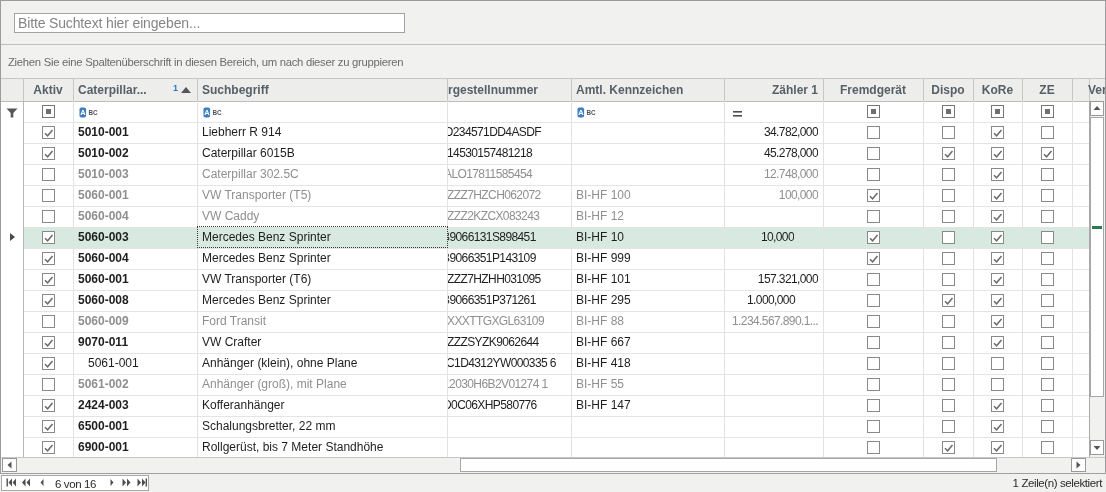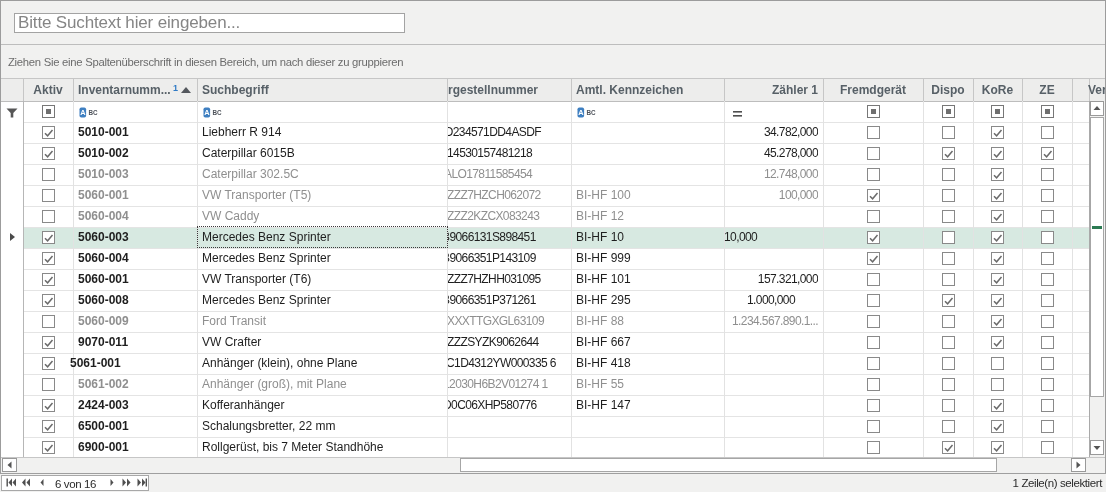--- a/index.html
+++ b/index.html
@@ -13,38 +13,38 @@
 .vl{position:absolute;width:1px}
 .hl{position:absolute;height:1px}
 .hcell{position:absolute;top:79px;height:22px;line-height:22px;font-weight:bold;color:#576067;white-space:nowrap;overflow:hidden}
 .dtxt{position:absolute;height:21px;line-height:21px;white-space:nowrap;overflow:hidden}
 .gray{color:#8f8f8f}
 .sbtn{position:absolute;background:#fff;border:1px solid #999999}
 .sbtn svg{display:block}
 
 </style></head><body>
 <div class="abs" style="left:0;top:0;width:1106px;height:492px;border:1px solid #9c9c9c"></div>
-<div class="abs" style="left:14px;top:13px;width:391px;height:20px;background:#fff;border:1px solid #a3a3a3;line-height:18px;color:#858585;padding-left:3px;font-size:17px;letter-spacing:-0.15px">Bitte Suchtext hier eingeben...</div>
+<div class="abs" style="left:14px;top:13px;width:391px;height:20px;background:#fff;border:1px solid #a3a3a3;line-height:18px;color:#858585;padding-left:3px;font-size:14px;letter-spacing:-0.15px">Bitte Suchtext hier eingeben...</div>
 <div class="hl" style="left:1px;top:44px;width:1104px;background:#bdbdbd"></div>
 <div class="abs" style="left:8px;top:55px;height:14px;line-height:14px;color:#6c6c6c;font-size:11.3px;letter-spacing:-0.28px">Ziehen Sie eine Spaltenüberschrift in diesen Bereich, um nach dieser zu gruppieren</div>
 <div class="abs" style="left:1px;top:78px;width:1104px;height:24px;background:#ededec;border-top:1px solid #c6c6c6;border-bottom:1px solid #bdbdbd"></div>
 <div class="vl" style="left:23px;top:79px;height:22px;background:#c6c6c6"></div>
 <div class="vl" style="left:73px;top:79px;height:22px;background:#c6c6c6"></div>
 <div class="vl" style="left:197px;top:79px;height:22px;background:#c6c6c6"></div>
 <div class="vl" style="left:447px;top:79px;height:22px;background:#c6c6c6"></div>
 <div class="vl" style="left:571px;top:79px;height:22px;background:#c6c6c6"></div>
 <div class="vl" style="left:724px;top:79px;height:22px;background:#c6c6c6"></div>
 <div class="vl" style="left:823px;top:79px;height:22px;background:#c6c6c6"></div>
 <div class="vl" style="left:923px;top:79px;height:22px;background:#c6c6c6"></div>
 <div class="vl" style="left:973px;top:79px;height:22px;background:#c6c6c6"></div>
 <div class="vl" style="left:1022px;top:79px;height:22px;background:#c6c6c6"></div>
 <div class="vl" style="left:1072px;top:79px;height:22px;background:#c6c6c6"></div>
 <div class="vl" style="left:1089px;top:79px;height:22px;background:#c6c6c6"></div>
 <div class="hcell" style="left:23px;width:50px;text-align:center">Aktiv</div>
-<div class="hcell" style="left:78px;width:100px">Inventarnumm...</div>
+<div class="hcell" style="left:78px;width:100px">Caterpillar...</div>
 <div class="abs" style="left:173px;top:83px;font-size:9px;font-weight:bold;color:#2f7ac5">1</div>
 <div class="abs" style="left:181px;top:87px;width:0;height:0;border-left:5px solid transparent;border-right:5px solid transparent;border-bottom:6px solid #54585e"></div>
 <div class="hcell" style="left:202px;width:240px">Suchbegriff</div>
 <div class="hcell" style="left:448px;width:120px">rgestellnummer</div>
 <div class="hcell" style="left:576px;width:145px">Amtl. Kennzeichen</div>
 <div class="hcell" style="left:724px;width:94px;text-align:right">Zähler 1</div>
 <div class="hcell" style="left:823px;width:100px;text-align:center">Fremdgerät</div>
 <div class="hcell" style="left:923px;width:50px;text-align:center">Dispo</div>
 <div class="hcell" style="left:973px;width:49px;text-align:center">KoRe</div>
 <div class="hcell" style="left:1022px;width:50px;text-align:center">ZE</div>
@@ -231,21 +231,21 @@
 <div class="cb" style="left:1041px;top:210px"></div>
 <div class="cb" style="left:42px;top:231px">
     <svg width="13" height="13" viewBox="0 0 13 13">
       <path d="M3 7.2 L5.6 9.8 L10.5 4.1" stroke="#6b6b6b" stroke-width="1.5" fill="none"></path>
     </svg>
   </div>
 <div class="dtxt" style="left:78px;top:227px;width:115px;font-weight:bold">5060-003</div>
 <div class="dtxt" style="left:202px;top:227px;width:240px">Mercedes Benz Sprinter</div>
 <div class="dtxt" style="left:448px;top:227px;width:122px;letter-spacing:-0.6px"><span style="position:relative;left:-6px">B9066131S898451</span></div>
 <div class="dtxt" style="left:576px;top:227px;width:140px">BI-HF 10</div>
-<div class="dtxt" style="left:724px;top:227px;width:94px;letter-spacing:-0.6px">10,000</div>
+<div class="dtxt" style="left:700px;top:227px;width:94px;text-align:right;letter-spacing:-0.6px">10,000</div>
 <div class="cb" style="left:867px;top:231px">
     <svg width="13" height="13" viewBox="0 0 13 13">
       <path d="M3 7.2 L5.6 9.8 L10.5 4.1" stroke="#6b6b6b" stroke-width="1.5" fill="none"></path>
     </svg>
   </div>
 <div class="cb" style="left:942px;top:231px"></div>
 <div class="cb" style="left:991px;top:231px">
     <svg width="13" height="13" viewBox="0 0 13 13">
       <path d="M3 7.2 L5.6 9.8 L10.5 4.1" stroke="#6b6b6b" stroke-width="1.5" fill="none"></path>
     </svg>
@@ -341,21 +341,21 @@
     <svg width="13" height="13" viewBox="0 0 13 13">
       <path d="M3 7.2 L5.6 9.8 L10.5 4.1" stroke="#6b6b6b" stroke-width="1.5" fill="none"></path>
     </svg>
   </div>
 <div class="cb" style="left:1041px;top:336px"></div>
 <div class="cb" style="left:42px;top:357px">
     <svg width="13" height="13" viewBox="0 0 13 13">
       <path d="M3 7.2 L5.6 9.8 L10.5 4.1" stroke="#6b6b6b" stroke-width="1.5" fill="none"></path>
     </svg>
   </div>
-<div class="dtxt" style="left:70px;top:353px;width:115px;font-weight:bold">5061-001</div>
+<div class="dtxt" style="left:88px;top:353px;width:115px;font-weight:normal">5061-001</div>
 <div class="dtxt" style="left:202px;top:353px;width:240px">Anhänger (klein), ohne Plane</div>
 <div class="dtxt" style="left:448px;top:353px;width:122px;letter-spacing:-0.6px"><span style="position:relative;left:-2px">C1D4312YW000335 6</span></div>
 <div class="dtxt" style="left:576px;top:353px;width:140px">BI-HF 418</div>
 <div class="cb" style="left:867px;top:357px"></div>
 <div class="cb" style="left:942px;top:357px"></div>
 <div class="cb" style="left:991px;top:357px"></div>
 <div class="cb" style="left:1041px;top:357px"></div>
 <div class="cb" style="left:42px;top:378px"></div>
 <div class="dtxt gray" style="left:78px;top:374px;width:115px;font-weight:bold">5061-002</div>
 <div class="dtxt gray" style="left:202px;top:374px;width:240px">Anhänger (groß), mit Plane</div>

